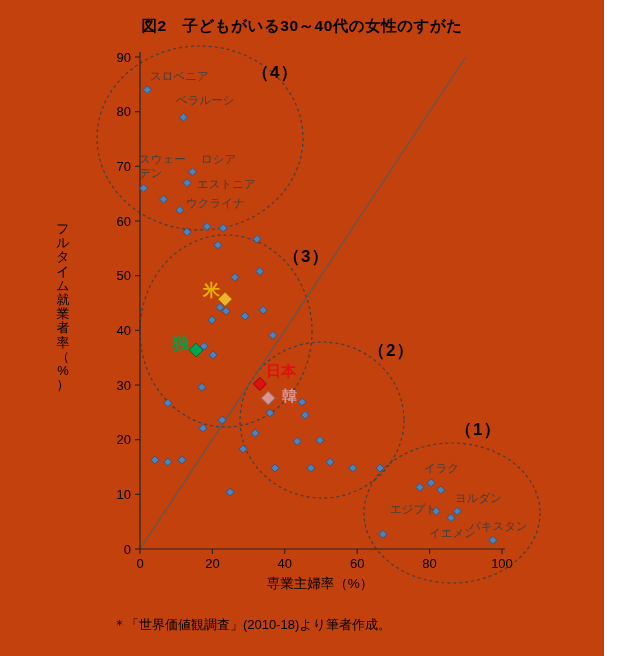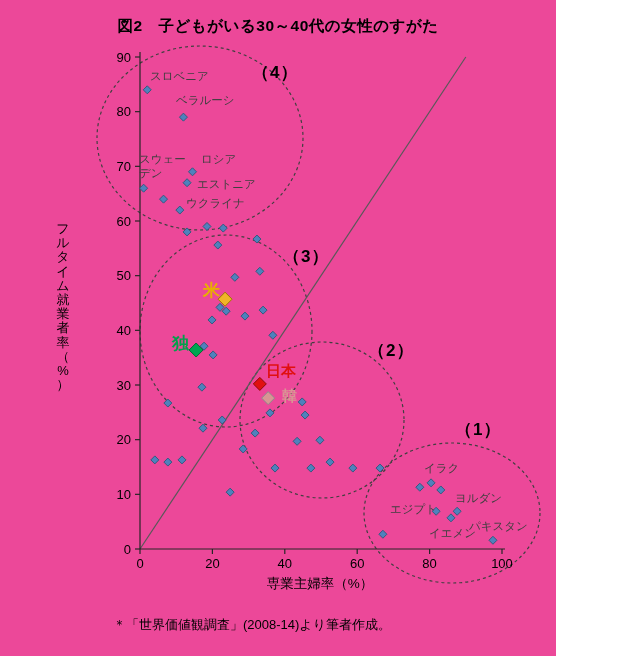--- a/index.html
+++ b/index.html
@@ -1,19 +1,19 @@
 <!DOCTYPE html>
 <html><head>
 <meta charset="utf-8">
 <style>
   html,body{margin:0;padding:0;background:#ffffff;}
   .page{
     position:relative;
-    width:556px;height:656px;
-    background:#ec4899;
+    width:604px;height:656px;
+    background:#c2410c;
     font-family:"Liberation Sans","DejaVu Sans",sans-serif;
     overflow:hidden;
   }
   .fig-title{
     position:absolute;top:16px;left:0;width:100%;
     text-align:center;
     font-size:15.5px;font-weight:bold;color:#000;
     letter-spacing:0.5px;
   }
   .footnote{
@@ -148,14 +148,14 @@
       <text x="424" y="472" fill="#404040" font-family="&quot;Liberation Sans&quot;,&quot;DejaVu Sans&quot;,sans-serif" font-size="11.5">イラク</text>
       <text x="455" y="502" fill="#404040" font-family="&quot;Liberation Sans&quot;,&quot;DejaVu Sans&quot;,sans-serif" font-size="11.5">ヨルダン</text>
       <text x="390" y="513" fill="#404040" font-family="&quot;Liberation Sans&quot;,&quot;DejaVu Sans&quot;,sans-serif" font-size="11.5">エジプト</text>
       <text x="429" y="537" fill="#404040" font-family="&quot;Liberation Sans&quot;,&quot;DejaVu Sans&quot;,sans-serif" font-size="11.5">イエメン</text>
       <text x="469" y="530" fill="#404040" font-family="&quot;Liberation Sans&quot;,&quot;DejaVu Sans&quot;,sans-serif" font-size="11.5">パキスタン</text>
       <text x="252" y="78" fill="#000" font-family="&quot;Liberation Sans&quot;,&quot;DejaVu Sans&quot;,sans-serif" font-size="17" font-weight="bold" letter-spacing="1">（4）</text>
       <text x="283" y="262" fill="#000" font-family="&quot;Liberation Sans&quot;,&quot;DejaVu Sans&quot;,sans-serif" font-size="17" font-weight="bold" letter-spacing="1">（3）</text>
       <text x="368" y="356" fill="#000" font-family="&quot;Liberation Sans&quot;,&quot;DejaVu Sans&quot;,sans-serif" font-size="17" font-weight="bold" letter-spacing="1">（2）</text>
       <text x="455" y="435" fill="#000" font-family="&quot;Liberation Sans&quot;,&quot;DejaVu Sans&quot;,sans-serif" font-size="17" font-weight="bold" letter-spacing="1">（1）</text>
     </svg>
-  <div class="footnote">＊「世界価値観調査」(2008-14)より筆者作成。</div>
+  <div class="footnote">＊「世界価値観調査」(2010-18)より筆者作成。</div>
 </div>
 
 </body></html>

